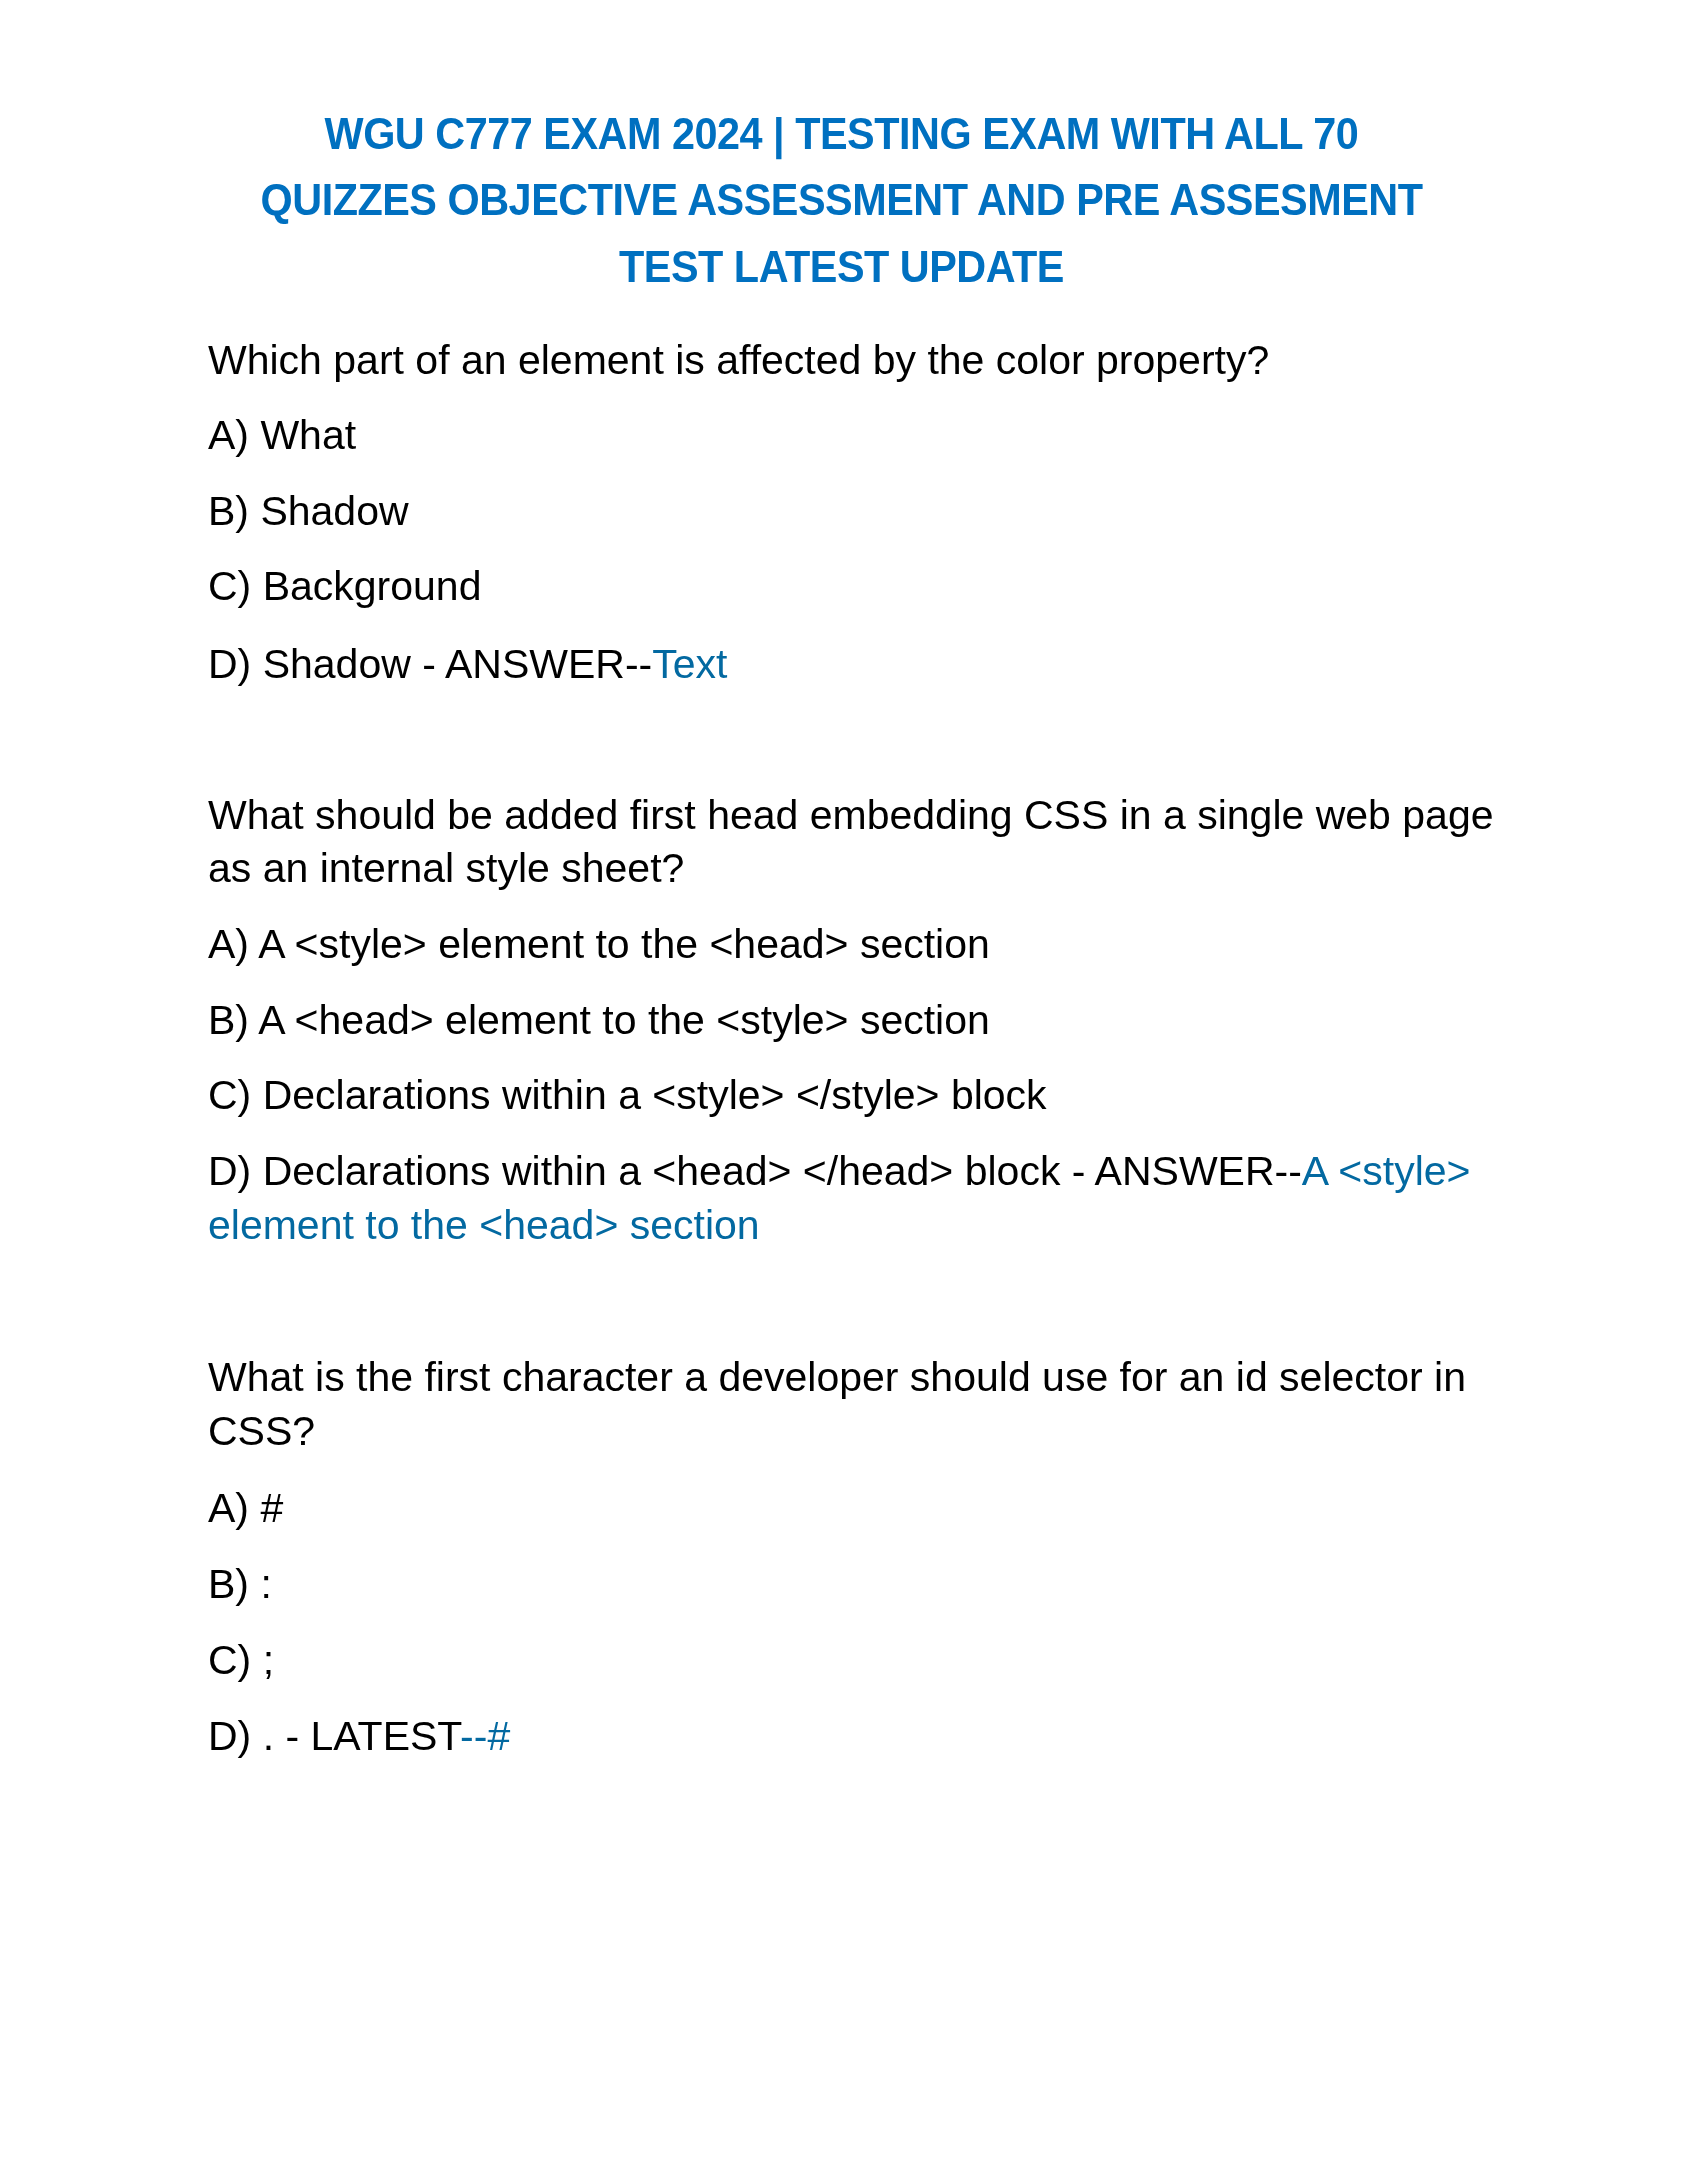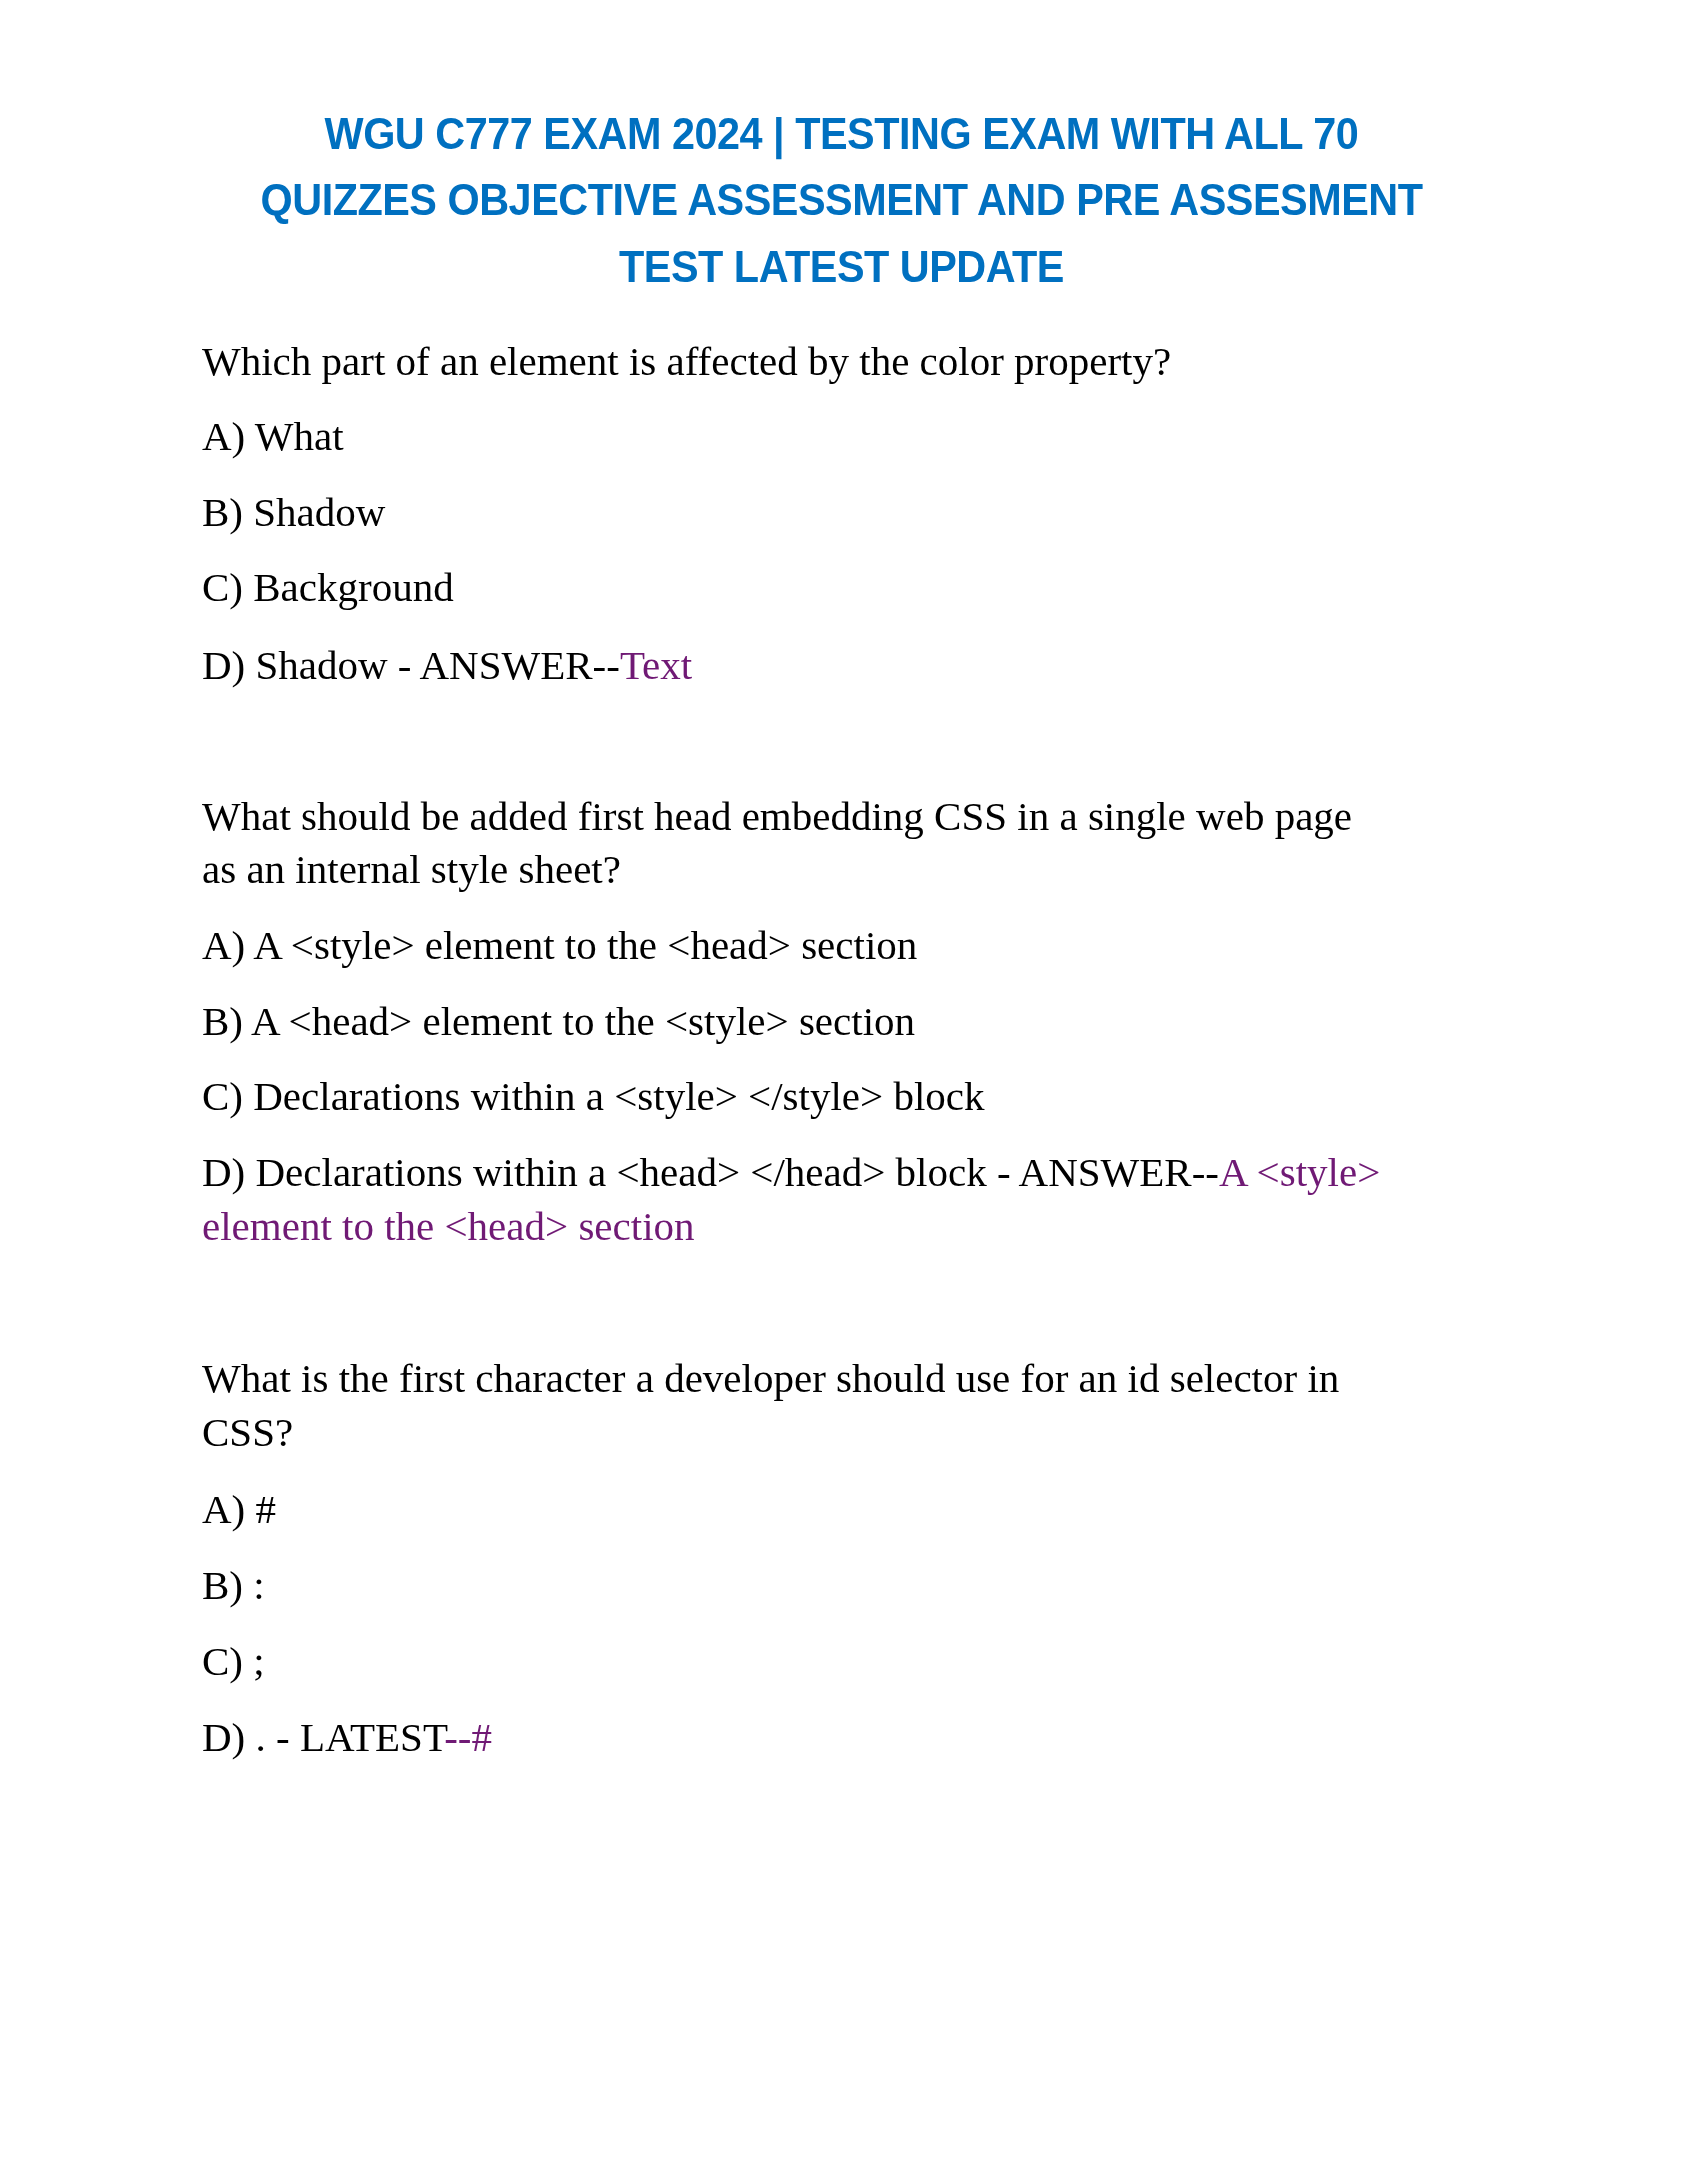--- a/index.html
+++ b/index.html
@@ -1,22 +1,22 @@
 <!DOCTYPE html>
 <html><head>
 <meta charset="utf-8">
 <style>
   html, body { margin:0; padding:0; background:#ffffff; }
   body { width:1683px; height:2178px; position:relative; overflow:hidden; }
   .title { position:absolute; left:0; width:1683px; text-align:center;
     font-family:"Liberation Sans", sans-serif; font-weight:bold; color:#0070C0;
     font-size:44px; letter-spacing:-0.5px; transform:scaleX(0.94); transform-origin:center; }
-  .line { position:absolute; left:202px; font-family:Liberation Serif, serif;
+  .line { position:absolute; left:208px; font-family:Liberation Sans, sans-serif;
     font-size:41px; color:#000; white-space:nowrap; }
-  .ans { color:#701a75; }
+  .ans { color:#0369a1; }
 </style>
 </head>
 <body>
 
 <div>
   <div class="title" style="top:109px">WGU C777 EXAM 2024 | TESTING EXAM WITH ALL 70</div>
   <div class="title" style="top:175px">QUIZZES OBJECTIVE ASSESSMENT AND PRE ASSESMENT</div>
   <div class="title" style="top:242px">TEST LATEST UPDATE</div>
 
   <div>

